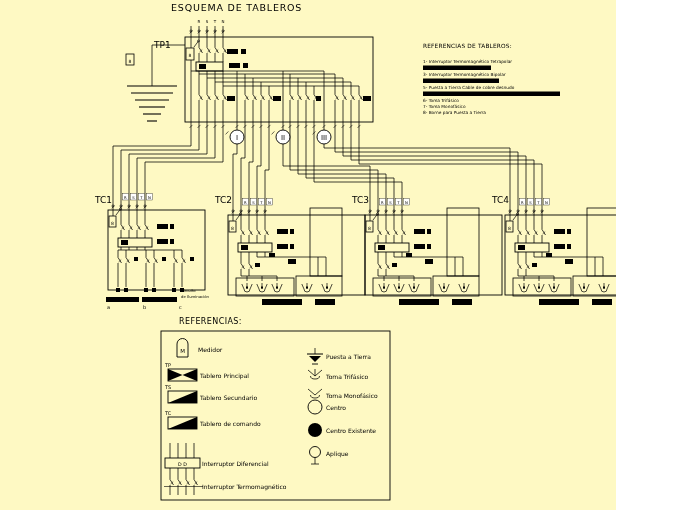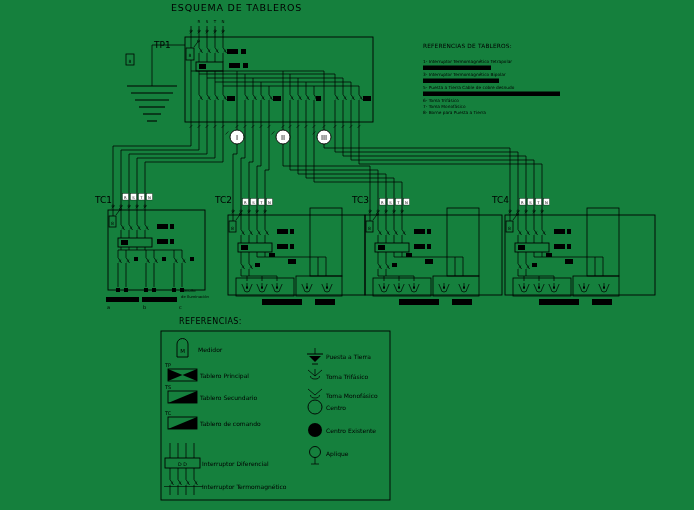--- a/index.html
+++ b/index.html
@@ -1,16 +1,16 @@
 <!DOCTYPE html>
 <html><head>
 <meta charset="utf-8">
 <style>
   html,body{margin:0;padding:0;background:#fff;}
-  .canvas{width:694px;height:510px;background:#15803d;position:relative;overflow:hidden;
+  .canvas{width:616px;height:510px;background:#fef9c3;position:relative;overflow:hidden;
           font-family:"DejaVu Sans",sans-serif;}
   svg{display:block;}
   text{fill:#000;font-family:"DejaVu Sans",sans-serif;}
 </style>
 </head>
 <body>
 
 <div class="canvas">
   <svg id="drawing" width="694" height="510" viewBox="0 0 694 510">
       <g>

